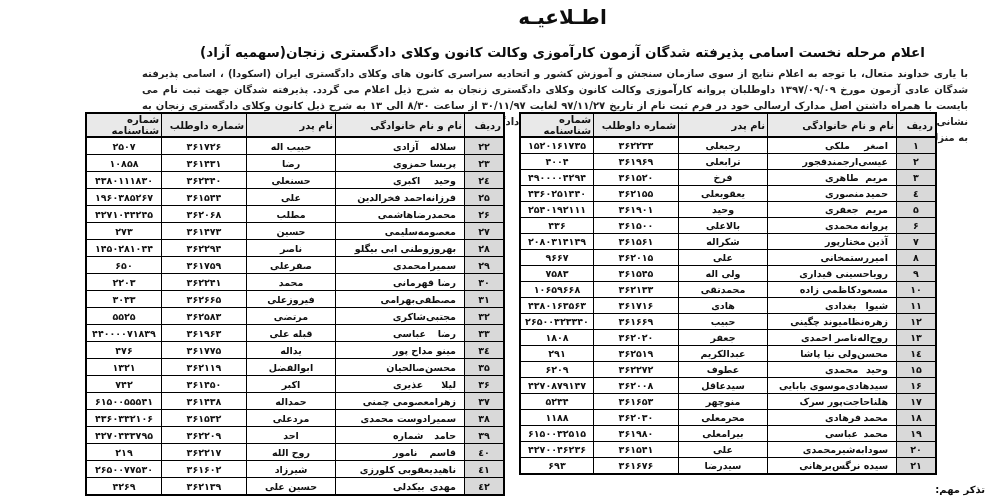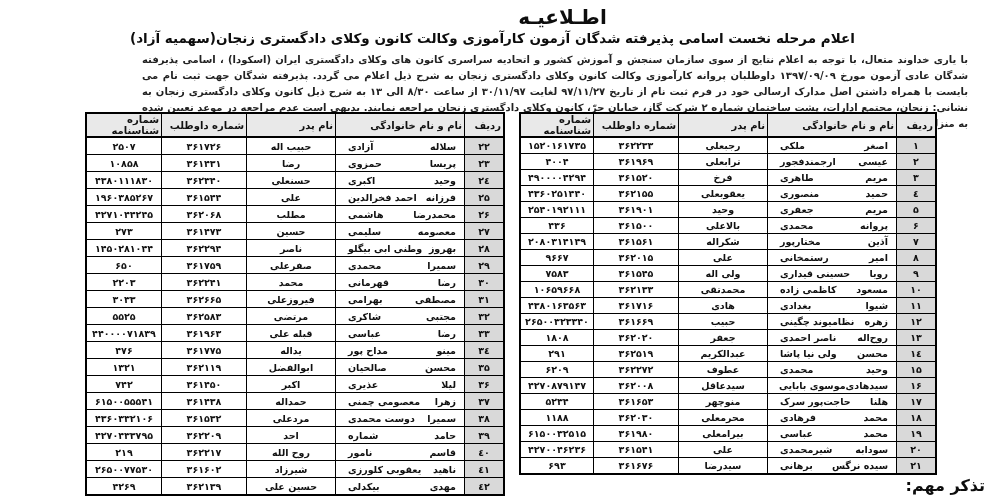--- a/index.html
+++ b/index.html
@@ -6,21 +6,21 @@
   body{
     width:995px;height:498px;background:#ffffff;overflow:hidden;
     font-family:"DejaVu Sans", sans-serif;direction:rtl;color:#111;
   }
   .doc{position:relative;width:865px;height:498px;}
   .title{
     text-align:center;font-weight:bold;font-size:20px;padding-top:5px;
     letter-spacing:1px;color:#0d0d0d;
   }
   .subtitle{
-    text-align:left;font-weight:bold;font-size:13.5px;margin-top:1px;color:#0d0d0d;
+    text-align:center;font-weight:bold;font-size:13.5px;margin-top:15px;color:#0d0d0d;
   }
   .intro{
     margin:6px 27px 0 12px;font-size:10px;font-weight:bold;line-height:16px;
     text-align:justify;color:#222;
   }
   table{
     border-collapse:collapse;table-layout:fixed;position:absolute;top:112px;
     background:#fff;
   }
   .tbl-right{right:58px;width:418px;}
@@ -36,23 +36,23 @@
     overflow:hidden;white-space:nowrap;
   }
   .tbl-right td{height:15px;}
   .tbl-left td{height:16px;}
   .c-row{width:34px;}
   .c-name{width:124px;}
   .c-father{width:84px;}
   .c-cand{width:80px;}
   td.cell-row{background:#d9d9d9;margin-top:20px;}
   .name-wrap{display:flex;justify-content:space-between;padding:0 6px 0 10px;}
-  .name-wrap .ln{text-align:left;}
+  .name-wrap .ln{text-align:left;margin-left:45px;}
   .footer-note{
-    position:absolute;right:10px;bottom:3px;font-weight:bold;font-size:16px;color:#0d0d0d;
+    position:absolute;right:10px;bottom:3px;font-weight:bold;font-size:10px;color:#0d0d0d;
   }
 </style>
 </head>
 <body>
 
 <div class="doc">
 
   <div class="title">اطـلاعیـه</div>
   <div class="subtitle">اعلام مرحله نخست اسامی پذیرفته شدگان آزمون کارآموزی وکالت کانون وکلای دادگستری زنجان(سهمیه آزاد)</div>
   <div class="intro">با یاری خداوند متعال، با توجه به اعلام نتایج از سوی سازمان سنجش و آموزش کشور و اتحادیه سراسری کانون های وکلای دادگستری ایران (اسکودا) ، اسامی پذیرفته شدگان عادی آزمون مورخ ۱۳۹۷/۰۹/۰۹ داوطلبان پروانه کارآموزی وکالت کانون وکلای دادگستری زنجان به شرح ذیل اعلام می گردد. پذیرفته شدگان جهت ثبت نام می بایست با همراه داشتن اصل مدارک ارسالی خود در فرم ثبت نام از تاریخ ۹۷/۱۱/۲۷ لغایت ۳۰/۱۱/۹۷ از ساعت ۸/۳۰ الی ۱۳ به شرح ذیل کانون وکلای دادگستری زنجان به نشانی: زنجان، مجتمع ادارات، پشت ساختمان شماره ۲ شرکت گاز، خیابان حرّ، کانون وکلای دادگستری زنجان مراجعه نمایند. بدیهی است عدم مراجعه در موعد تعیین شده به منزله انصراف می باشد.</div>

